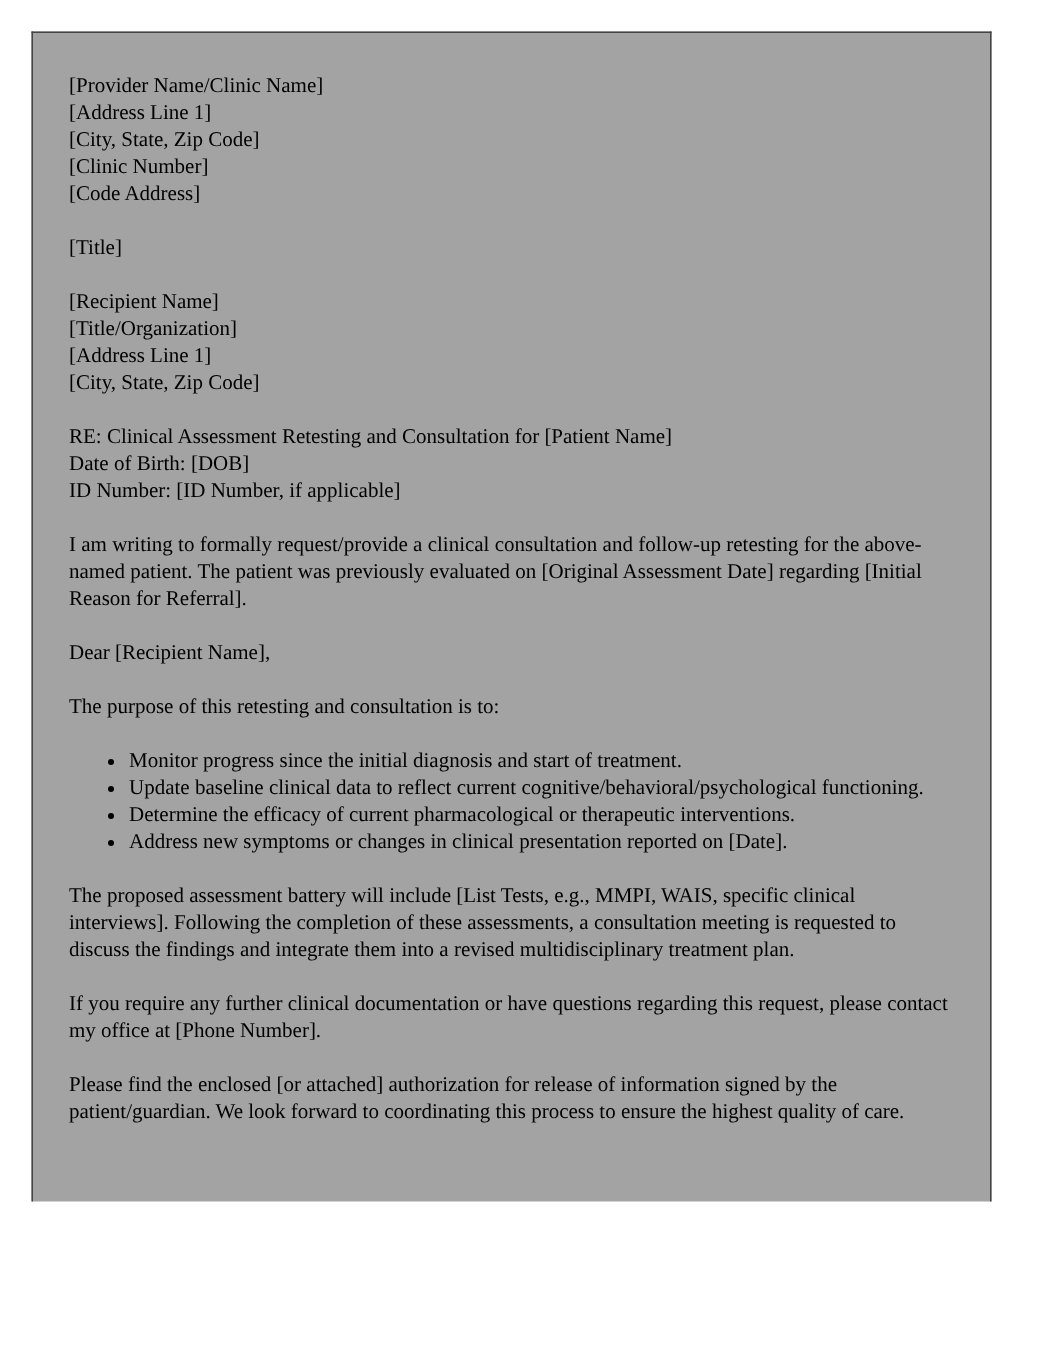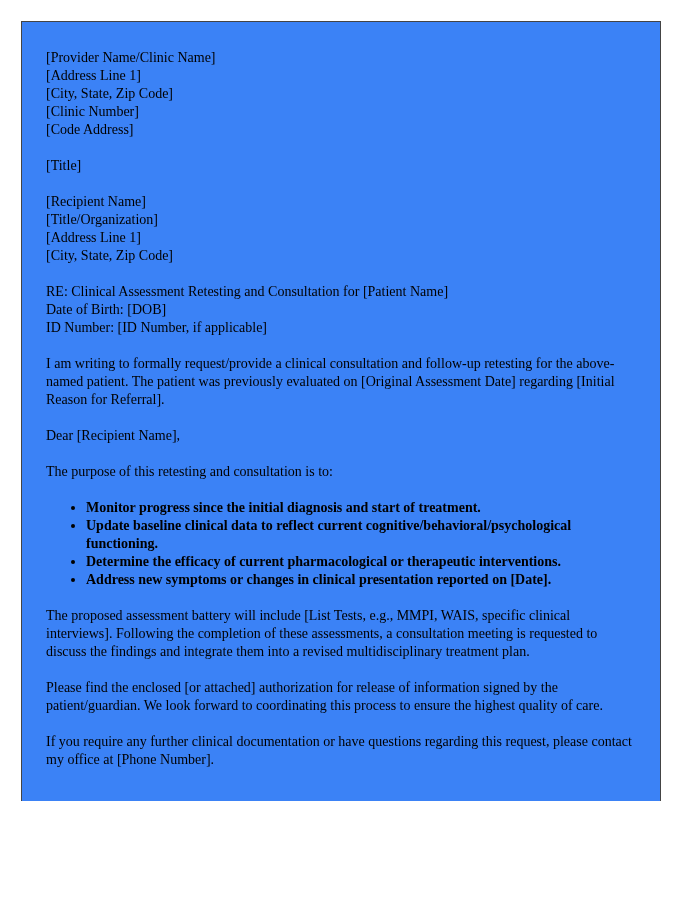--- a/index.html
+++ b/index.html
@@ -12,21 +12,21 @@
   .page-box {
     position: absolute;
     left: 21px;
     top: 21px;
     width: 640px;
     height: 780px;
     box-sizing: border-box;
     border: 1px solid #444444;
     border-bottom: none;
     padding: 27px 24px 0 24px;
-    background: #3b82f6;
+    background: #a3a3a3;
     font-family: "Liberation Serif", "DejaVu Serif", serif;
     font-size: 14px;
     line-height: 18px;
     color: #000000;
   }
   .block {
     margin: 0 0 18px 0;
   }
   .block div {
     margin: 0;
@@ -34,21 +34,20 @@
   p.block {
     margin: 0 0 18px 0;
   }
   .re-line {
     font-weight: normal;
   }
   ul.bullets {
     margin: 0 0 18px 0;
     padding-left: 40px;
     list-style-type: disc;
-    font-weight: bold;
   }
   ul.bullets li {
     margin: 0;
     padding: 0;
   }
 </style>
 </head>
 <body>
 
 <div class="page-box">
@@ -84,17 +83,17 @@
 
   <ul class="bullets">
     <li>Monitor progress since the initial diagnosis and start of treatment.</li>
     <li>Update baseline clinical data to reflect current cognitive/behavioral/psychological functioning.</li>
     <li>Determine the efficacy of current pharmacological or therapeutic interventions.</li>
     <li>Address new symptoms or changes in clinical presentation reported on [Date].</li>
   </ul>
 
   <p class="block">The proposed assessment battery will include [List Tests, e.g., MMPI, WAIS, specific clinical interviews]. Following the completion of these assessments, a consultation meeting is requested to discuss the findings and integrate them into a revised multidisciplinary treatment plan.</p>
 
+  <p class="block">If you require any further clinical documentation or have questions regarding this request, please contact my office at [Phone Number].</p>
+
   <p class="block">Please find the enclosed [or attached] authorization for release of information signed by the patient/guardian. We look forward to coordinating this process to ensure the highest quality of care.</p>
-
-  <p class="block">If you require any further clinical documentation or have questions regarding this request, please contact my office at [Phone Number].</p>
 
 </div>
 
 </body></html>

